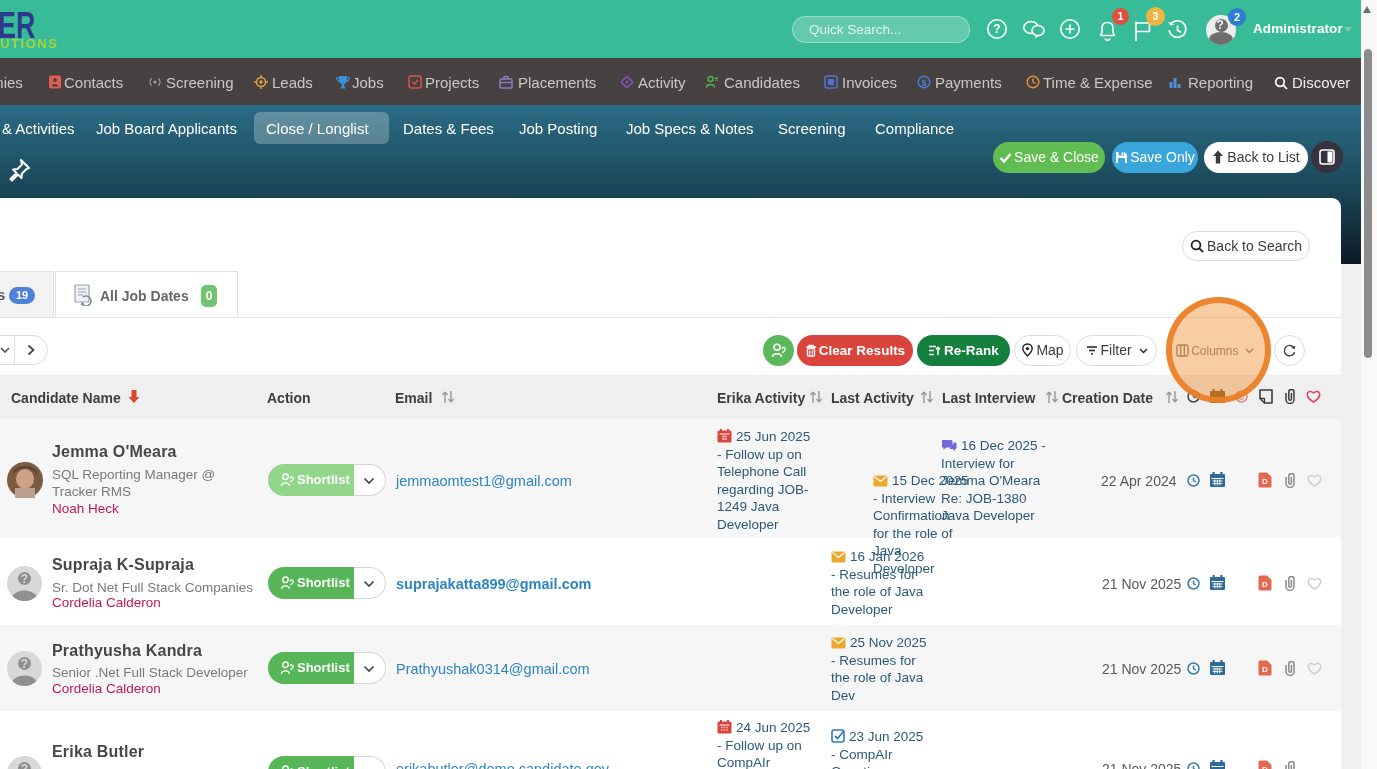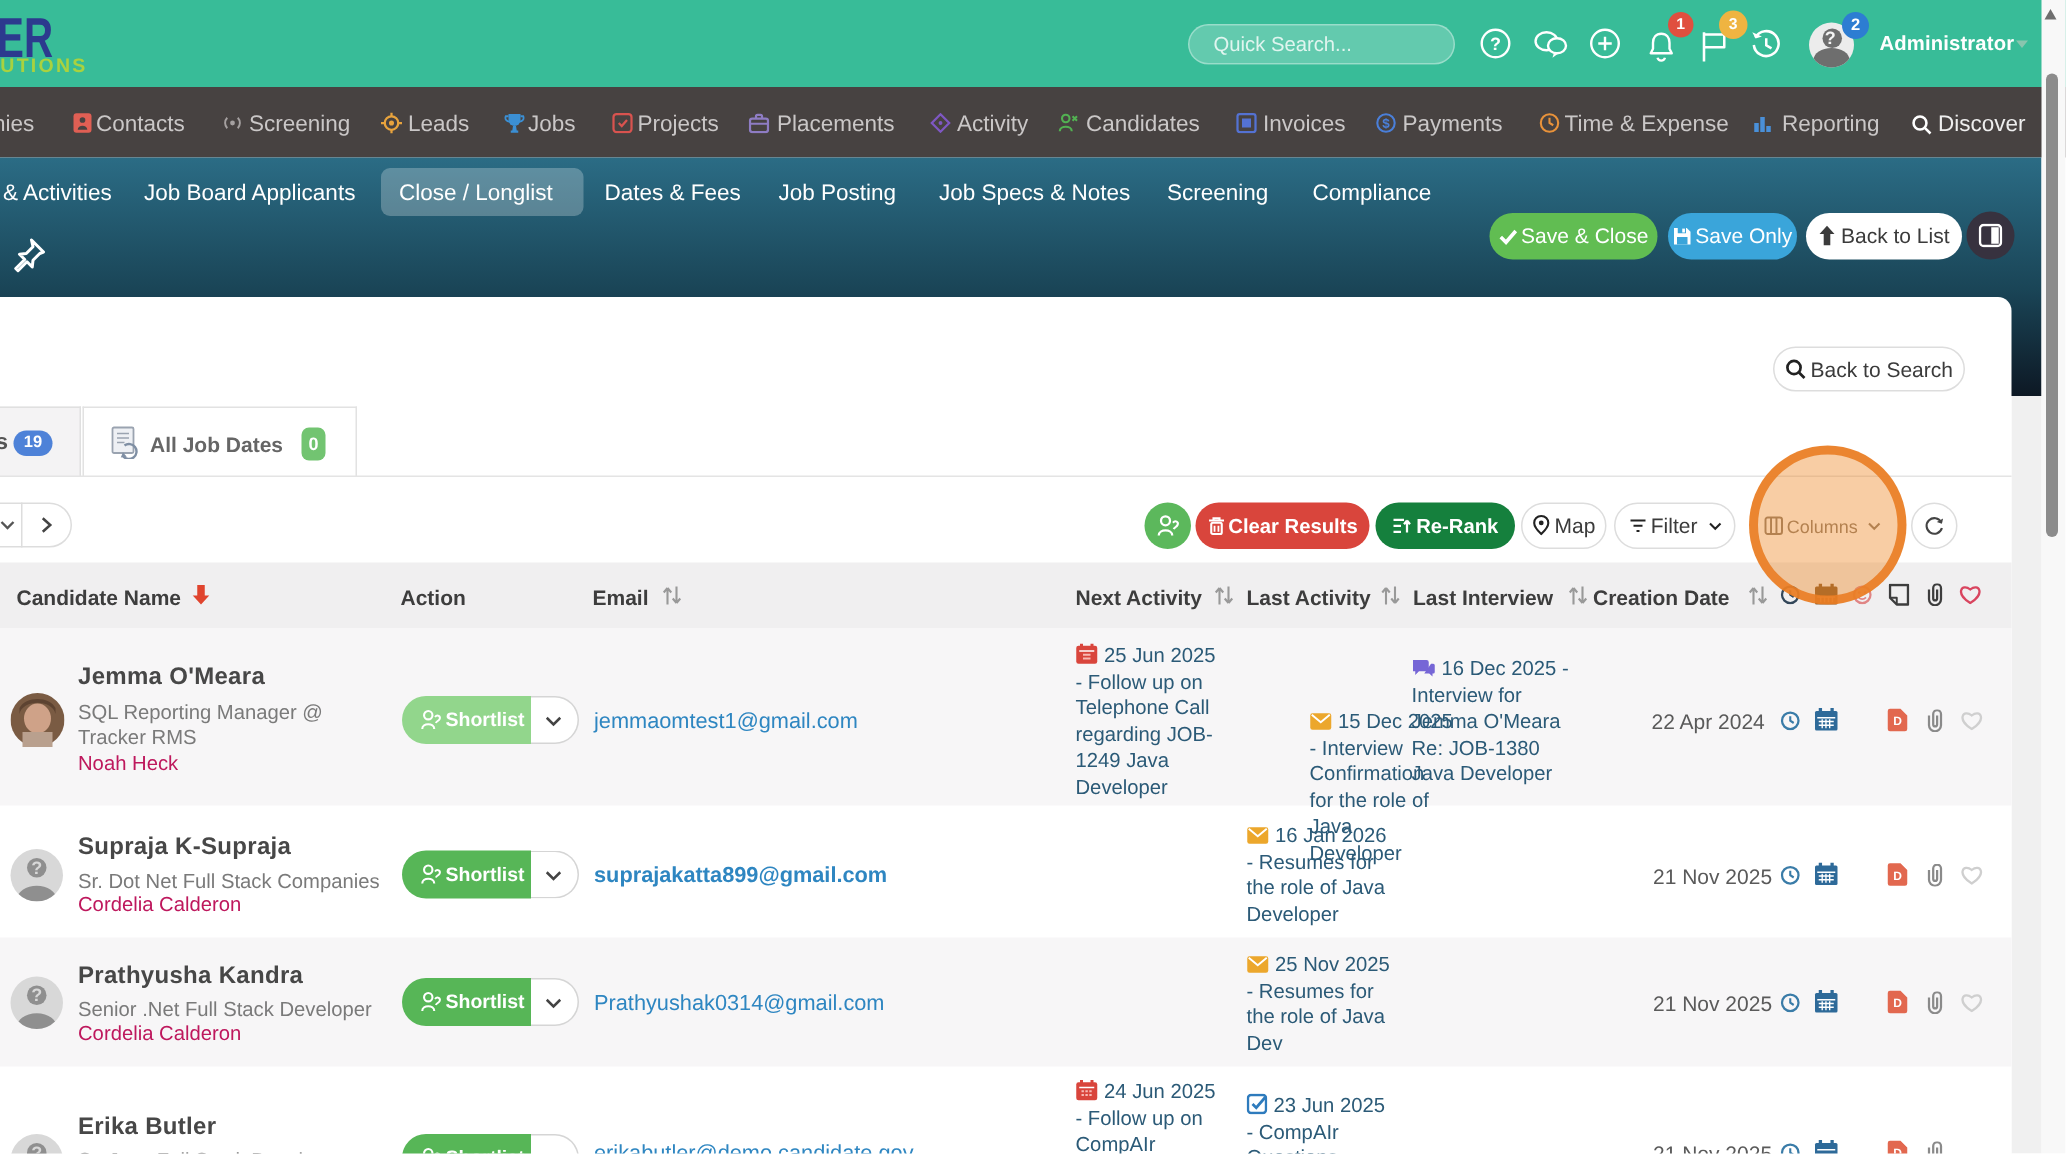--- a/index.html
+++ b/index.html
@@ -264,21 +264,21 @@
 <div class="th" style="left:11px;">Candidate Name</div>
 <svg class="abs" style="left:127px;top:389px;" width="14" height="15" viewBox="0 0 14 15">
     <path d="M7 14 L12.5 8 H9.5 V1 H4.5 V8 H1.5 Z" fill="#e0442e"></path>
   </svg>
 <div class="th" style="left:267px;">Action</div>
 <div class="th" style="left:395px;">Email</div>
 <svg class="sort" style="left:440px;" width="16" height="14" viewBox="0 0 16 14">
     <path d="M5 13 V2 M5 2 L2.5 5 M5 2 L7.5 5" fill="none" stroke="#999" stroke-width="1.4"></path>
     <path d="M11 1 V12 M11 12 L8.5 9 M11 12 L13.5 9" fill="none" stroke="#999" stroke-width="1.4"></path>
   </svg>
-<div class="th" style="left:717px;">Next Activity</div>
+<div class="th" style="left:717px;">Erika Activity</div>
 <svg class="sort" style="left:808px;" width="16" height="14" viewBox="0 0 16 14">
     <path d="M5 13 V2 M5 2 L2.5 5 M5 2 L7.5 5" fill="none" stroke="#999" stroke-width="1.4"></path>
     <path d="M11 1 V12 M11 12 L8.5 9 M11 12 L13.5 9" fill="none" stroke="#999" stroke-width="1.4"></path>
   </svg>
 <div class="th" style="left:831px;">Last Activity</div>
 <svg class="sort" style="left:919px;" width="16" height="14" viewBox="0 0 16 14">
     <path d="M5 13 V2 M5 2 L2.5 5 M5 2 L7.5 5" fill="none" stroke="#999" stroke-width="1.4"></path>
     <path d="M11 1 V12 M11 12 L8.5 9 M11 12 L13.5 9" fill="none" stroke="#999" stroke-width="1.4"></path>
   </svg>
 <div class="th" style="left:942px;">Last Interview</div>

